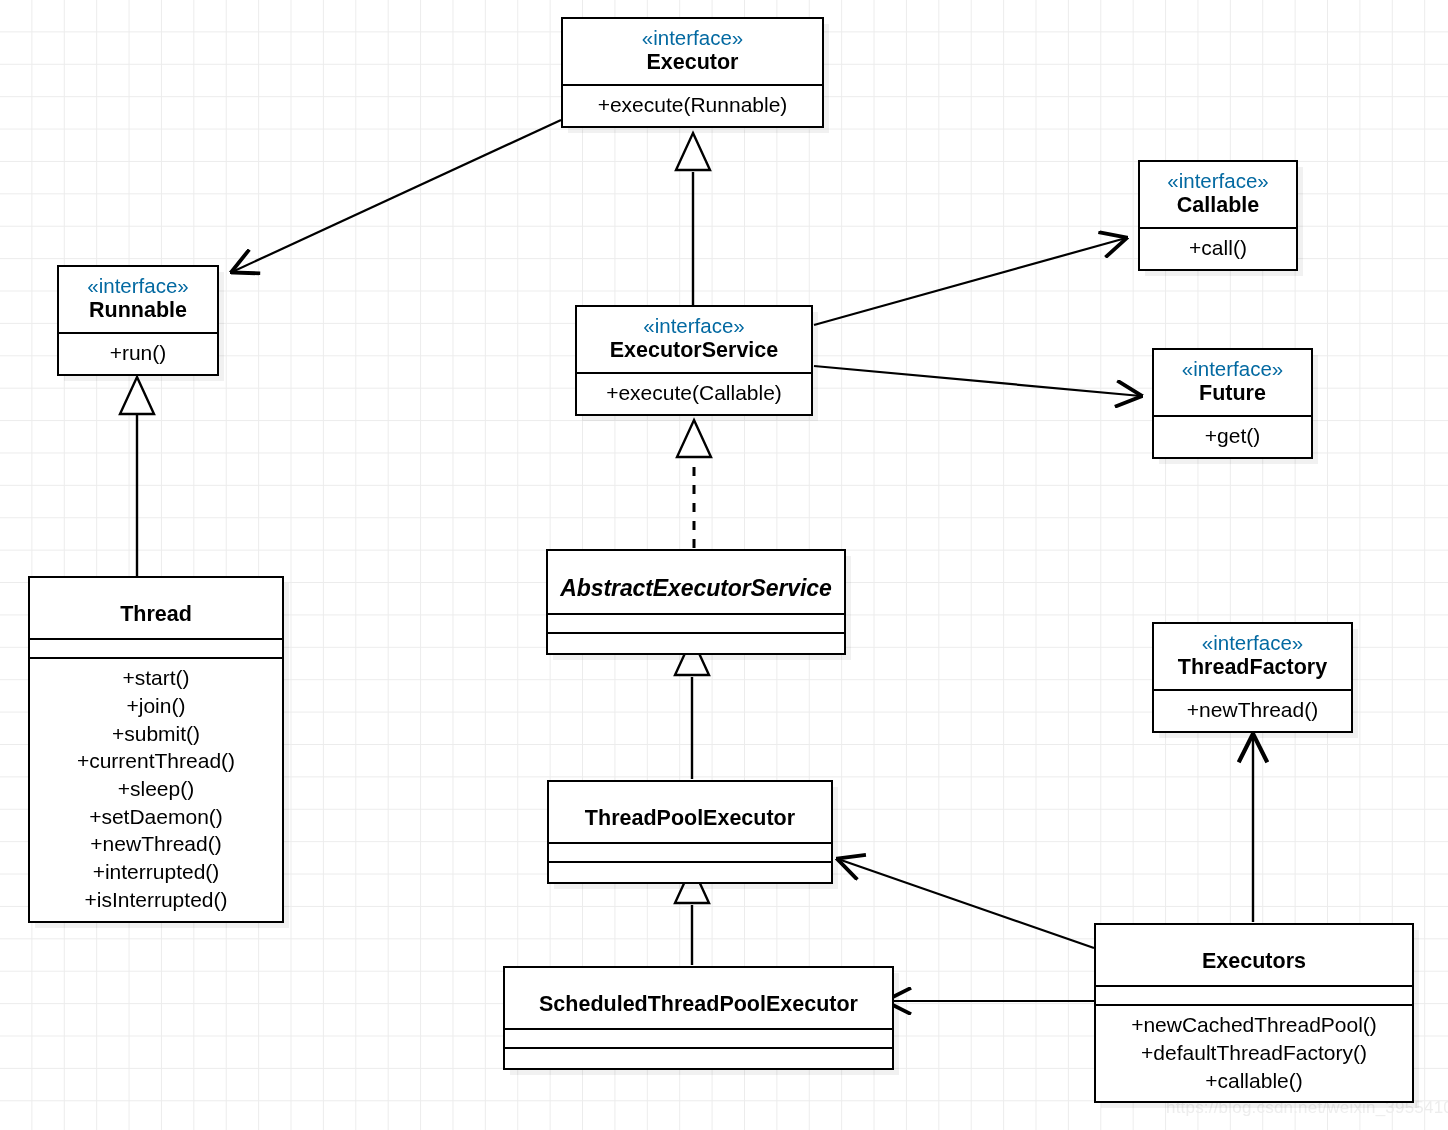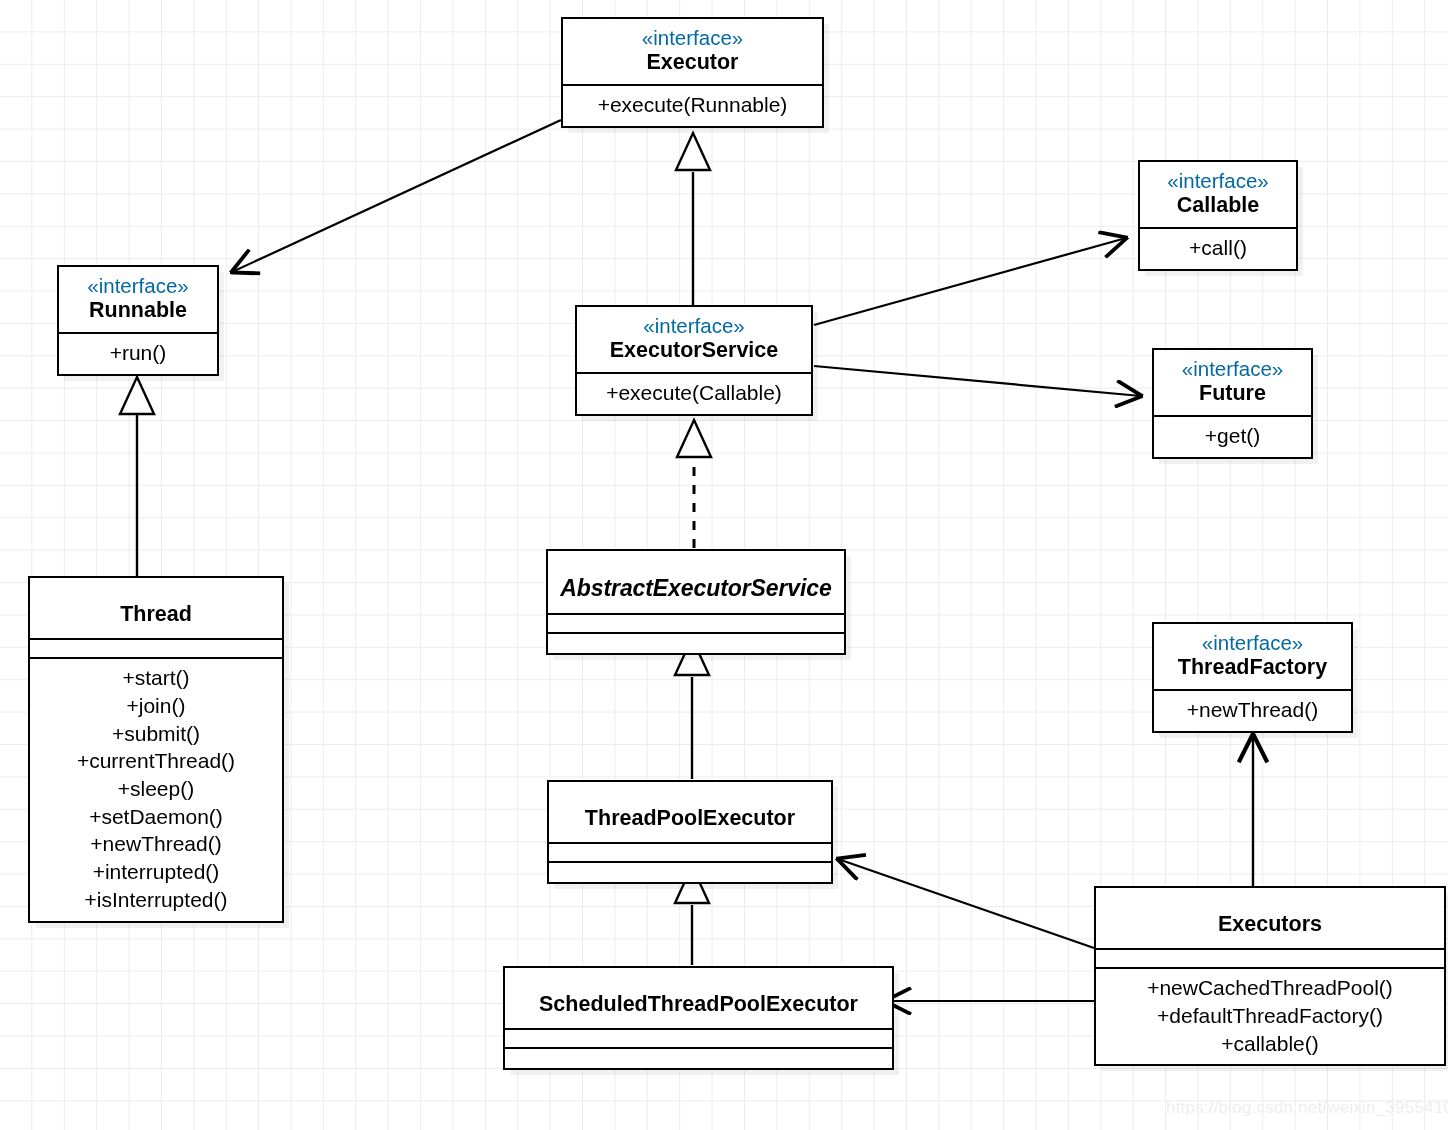--- a/index.html
+++ b/index.html
@@ -250,21 +250,21 @@
   </div>
 
   <div class="uml-box" style="left:503px; top:966px; width:391px;">
     <div class="compartment c-head solo">
       <span class="cls-name">ScheduledThreadPoolExecutor</span>
     </div>
     <div class="compartment c-empty"></div>
     <div class="compartment c-empty"></div>
   </div>
 
-  <div class="uml-box" style="left:1094px; top:886px; width:352px;">
+  <div class="uml-box" style="left:1094px; top:923px; width:320px;">
     <div class="compartment c-head solo">
       <span class="cls-name">Executors</span>
     </div>
     <div class="compartment c-empty"></div>
     <div class="compartment c-members">
       <div class="member">+newCachedThreadPool()</div>
       <div class="member">+defaultThreadFactory()</div>
       <div class="member">+callable()</div>
     </div>
   </div>

